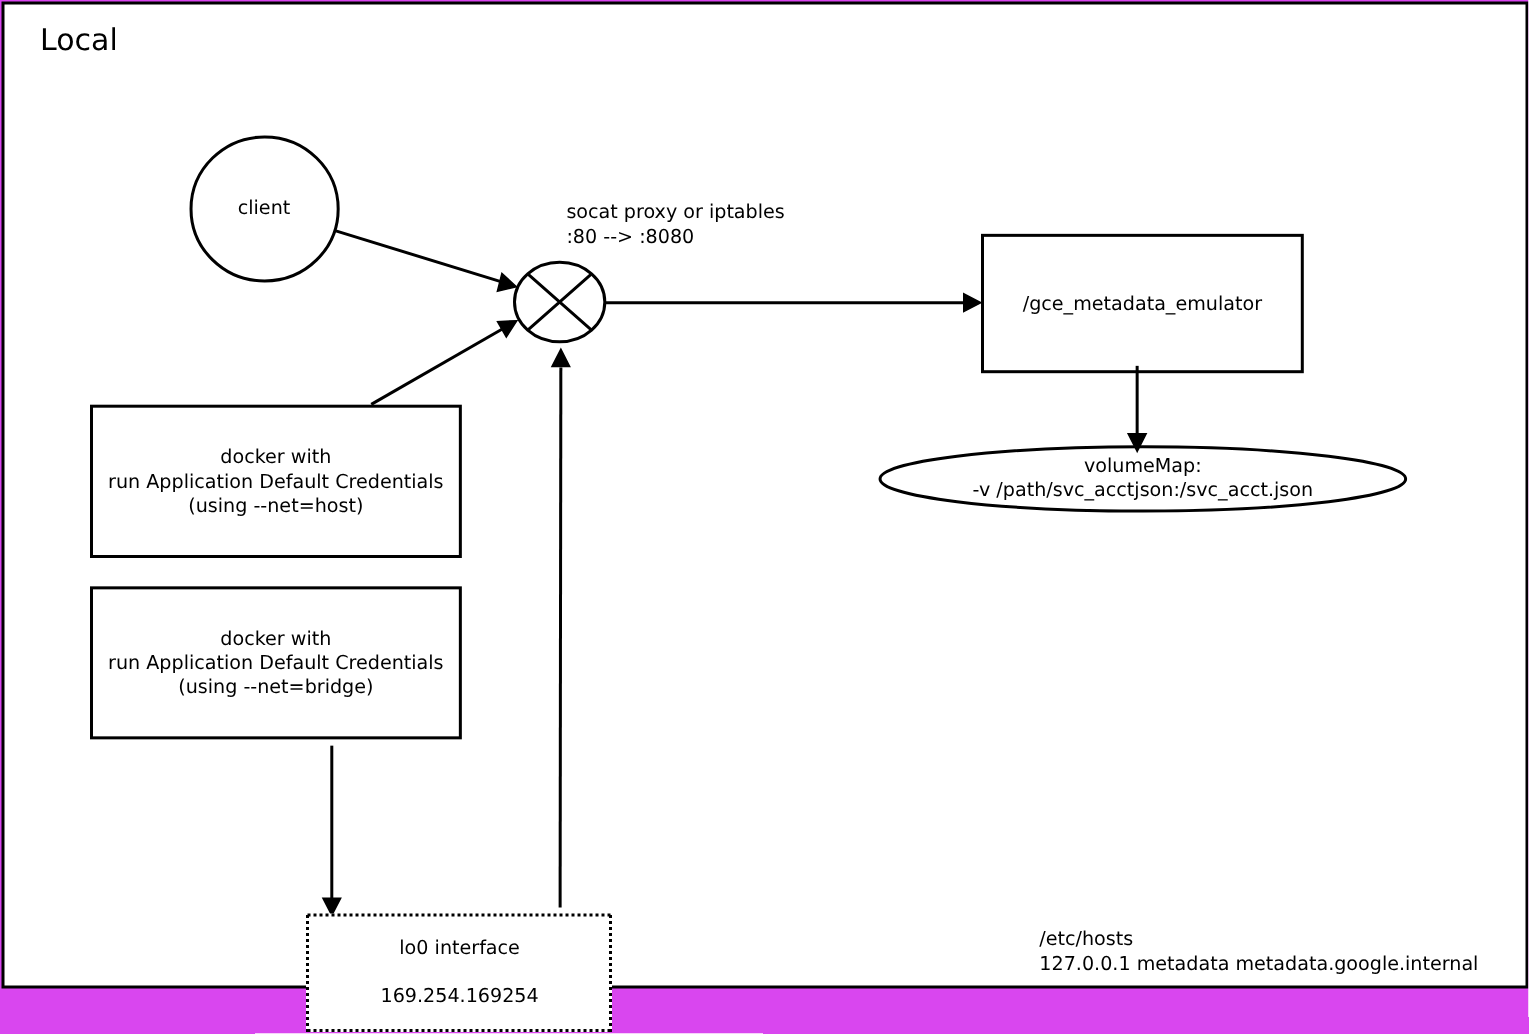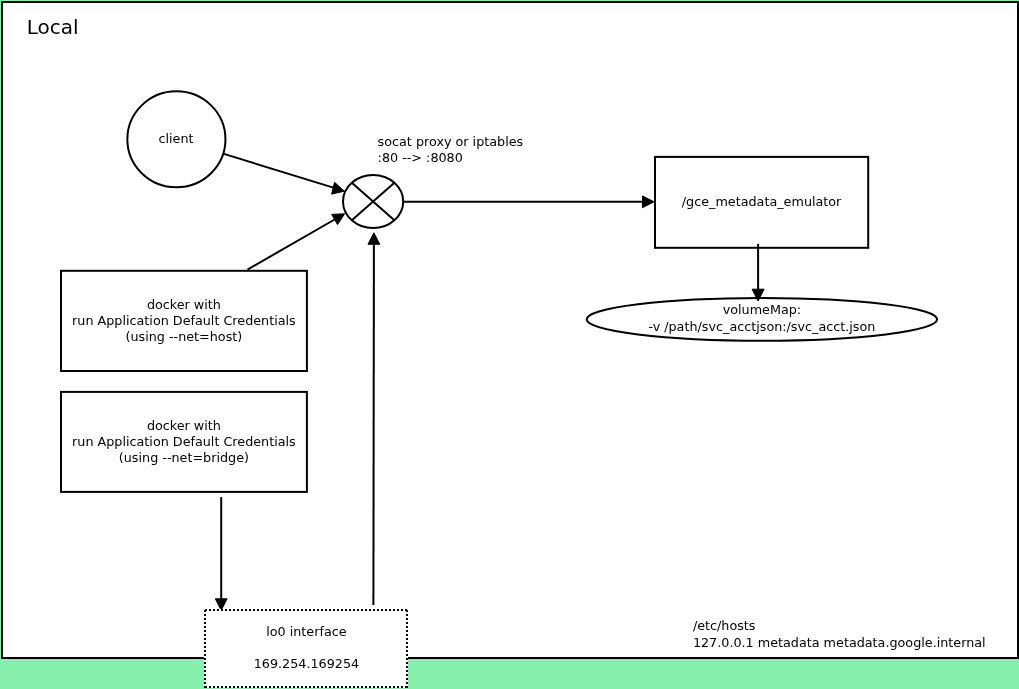--- a/index.html
+++ b/index.html
@@ -1,19 +1,19 @@
 <!DOCTYPE html>
 <html><head>
 <meta charset="utf-8">
 <title>Local metadata emulator diagram</title>
 <style>
   html,body{margin:0;padding:0;background:#ffffff;}
   body{width:1019px;height:689px;overflow:hidden;
        font-family:"DejaVu Sans", sans-serif;}
-  #stage{position:relative;width:1019px;height:689px;background:#86efac;}
+  #stage{position:relative;width:1019px;height:689px;background:#d946ef;}
   svg{display:block;}
   text{font-family:"DejaVu Sans", sans-serif;fill:#000000;}
   .dtext{font-size:12.75px;}
   .title{font-size:20px;}
   .shape{fill:#ffffff;stroke:#000000;stroke-width:2;}
   .shape-dot{fill:#ffffff;stroke:#000000;stroke-width:2;
              stroke-dasharray:2 2;stroke-linecap:butt;}
   .edge{fill:none;stroke:#000000;stroke-width:2;stroke-linecap:butt;}
   .head{fill:#000000;stroke:#000000;stroke-width:1;stroke-linejoin:miter;}
 </style>

